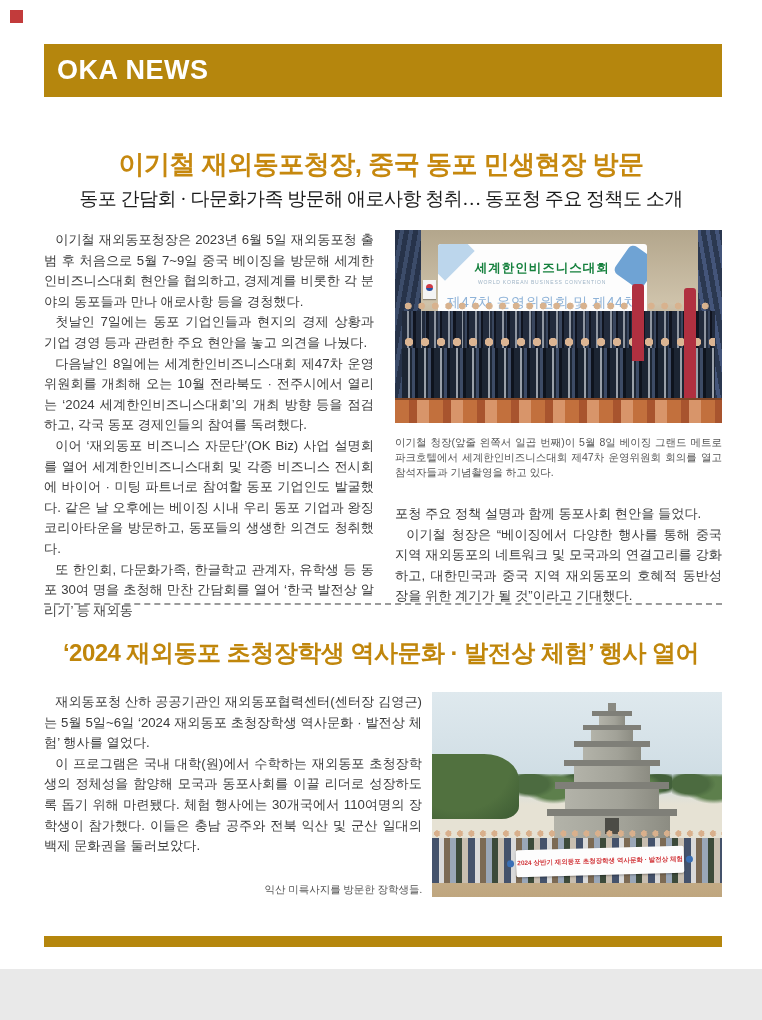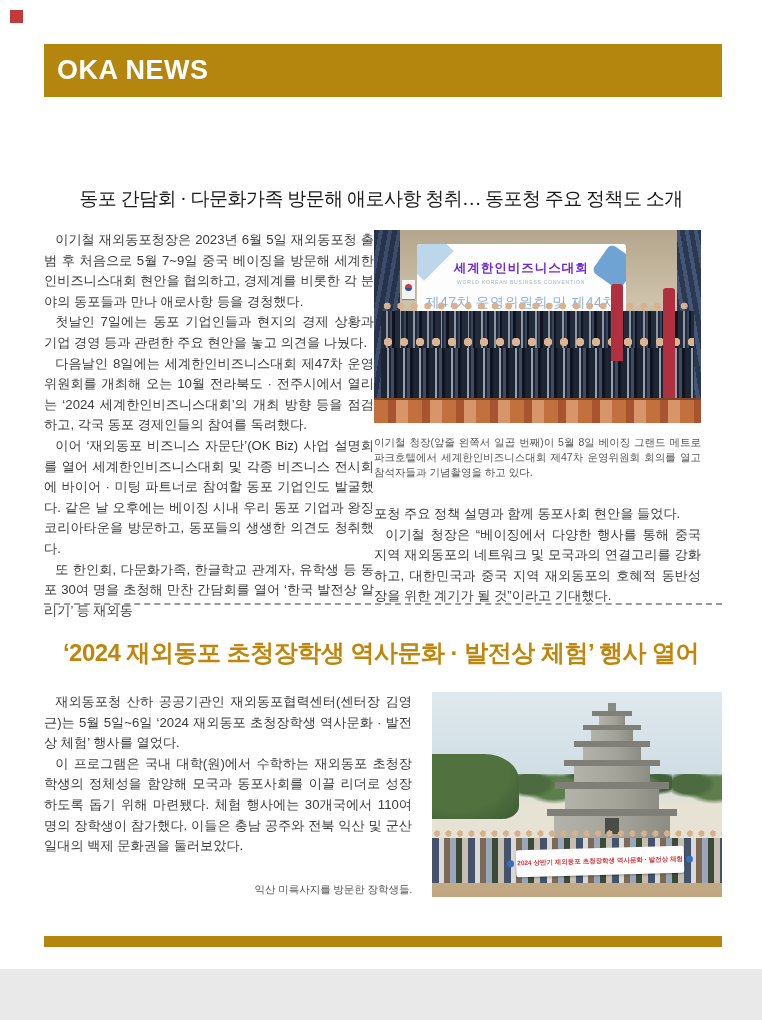--- a/index.html
+++ b/index.html
@@ -25,21 +25,21 @@
   .a1-title{
     position:absolute;left:0;top:147px;width:762px;text-align:center;
     font-size:26px;font-weight:bold;color:#c6880e;letter-spacing:-0.5px;
   }
   .a1-subtitle{
     position:absolute;left:0;top:186px;width:762px;text-align:center;
     font-family:"Liberation Serif", serif;
     font-size:19px;color:#1b1b1b;letter-spacing:-0.5px;
   }
   .a1-columns{
-    position:absolute;left:44px;top:230px;width:678px;display:flex;
+    position:absolute;left:44px;top:230px;width:678px;display:flex;gap:21px;
   }
   .col-left1{width:330px;}
   .col-right1{width:327px;}
   .bodytext p{
     margin:0;text-align:justify;color:#3c3c3c;
     font-size:13.2px;line-height:20.6px;text-indent:0.85em;
   }
   .bodytext p.cont{text-indent:0;margin-top:24px;}
 
   
@@ -52,21 +52,21 @@
   .p1-panel-right{position:absolute;right:0;top:0;width:24px;height:100%;
     background:repeating-linear-gradient(80deg,#2b3850 0 5px,#44557a 5px 9px);}
   .p1-screen{
     position:absolute;left:13%;top:7%;width:64%;height:48%;
     background:#fdfdfd;border-radius:3px;overflow:hidden;text-align:center;
   }
   .p1-screen .tri-tl{position:absolute;left:-14px;top:-14px;width:42px;height:42px;
     background:#bcd6ec;transform:rotate(45deg);}
   .p1-screen .tri-br{position:absolute;right:-6px;top:6px;width:34px;height:34px;
     background:#6fa3d4;border-radius:6px;transform:rotate(35deg);}
-  .p1-screen .scr-title{margin-top:16px;font-size:12.5px;font-weight:bold;color:#6d28d9;letter-spacing:1px;}
+  .p1-screen .scr-title{margin-top:16px;font-size:12.5px;font-weight:bold;color:#15803d;letter-spacing:1px;}
   .p1-screen .scr-sub{margin-top:2px;font-size:5px;color:#9fb4c6;letter-spacing:0.8px;}
   .p1-screen .scr-line2{margin-top:9px;font-size:14px;color:#8fb3d8;letter-spacing:0.5px;}
   .p1-flag{position:absolute;left:8.5%;top:26%;width:13px;height:19px;background:#f4f4f4;
     box-shadow:0 1px 1px rgba(0,0,0,0.3);}
   .p1-flag i{position:absolute;left:3px;top:4px;width:7px;height:7px;border-radius:50%;
     background:linear-gradient(180deg,#cf3a45 50%,#2a4f9e 50%);}
   .row-people{position:absolute;left:2%;right:2%;}
   .row-back{top:37%;height:27%;}
   .row-front{top:55%;height:34%;}
   .heads{height:10px;background-image:radial-gradient(circle 3.6px at 6px 5px,#d8b28e 95%,rgba(0,0,0,0));
@@ -98,21 +98,21 @@
     position:absolute;left:44px;top:603px;width:678px;height:0;
     border-top:2px dashed #9a9a9a;
   }
 
   
   .a2-title{
     position:absolute;left:0;top:637px;width:762px;text-align:center;
     font-size:24px;font-weight:bold;color:#c0860b;letter-spacing:-0.5px;
   }
   .a2-columns{
-    position:absolute;left:44px;top:692px;width:678px;display:flex;gap:20px;
+    position:absolute;left:44px;top:692px;width:678px;display:flex;gap:10px;
   }
   .col-left2{width:378px;}
   .col-right2{width:290px;}
   .caption2{margin-top:26px;font-size:10.5px;color:#555555;text-align:right;font-family:Liberation Serif, serif;}
 
   
   .photo2{
     position:relative;width:290px;height:205px;overflow:hidden;
     background:linear-gradient(180deg,#dfe9ee 0%,#cfdde4 42%,#e6e2d4 55%);
   }
@@ -160,20 +160,21 @@
 <body>
 
 <div class="page">
 
   <div class="red-marker"></div>
 
   <div class="header-bar">
     <span class="masthead">OKA NEWS</span>
   </div>
 
+  <div class="a1-title">이기철 재외동포청장, 중국 동포 민생현장 방문</div>
   <div class="a1-subtitle">동포 간담회 · 다문화가족 방문해 애로사항 청취… 동포청 주요 정책도 소개</div>
 
   <div class="a1-columns">
     <div class="col-left1 bodytext">
       <p>이기철 재외동포청장은 2023년 6월 5일 재외동포청 출범 후 처음으로 5월 7~9일 중국 베이징을 방문해 세계한인비즈니스대회 현안을 협의하고, 경제계를 비롯한 각 분야의 동포들과 만나 애로사항 등을 경청했다.</p>
       <p>첫날인 7일에는 동포 기업인들과 현지의 경제 상황과 기업 경영 등과 관련한 주요 현안을 놓고 의견을 나눴다.</p>
       <p>다음날인 8일에는 세계한인비즈니스대회 제47차 운영위원회를 개최해 오는 10월 전라북도 · 전주시에서 열리는 ‘2024 세계한인비즈니스대회’의 개최 방향 등을 점검하고, 각국 동포 경제인들의 참여를 독려했다.</p>
       <p>이어 ‘재외동포 비즈니스 자문단’(OK Biz) 사업 설명회를 열어 세계한인비즈니스대회 및 각종 비즈니스 전시회에 바이어 · 미팅 파트너로 참여할 동포 기업인도 발굴했다. 같은 날 오후에는 베이징 시내 우리 동포 기업과 왕징 코리아타운을 방문하고, 동포들의 생생한 의견도 청취했다.</p>
       <p>또 한인회, 다문화가족, 한글학교 관계자, 유학생 등 동포 30여 명을 초청해 만찬 간담회를 열어 ‘한국 발전상 알리기’ 등 재외동</p>
     </div>

